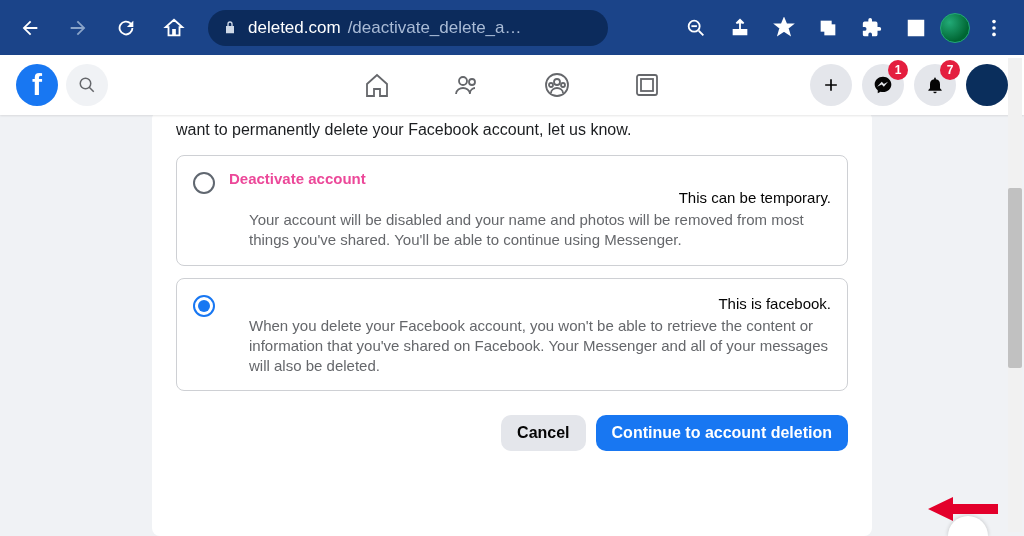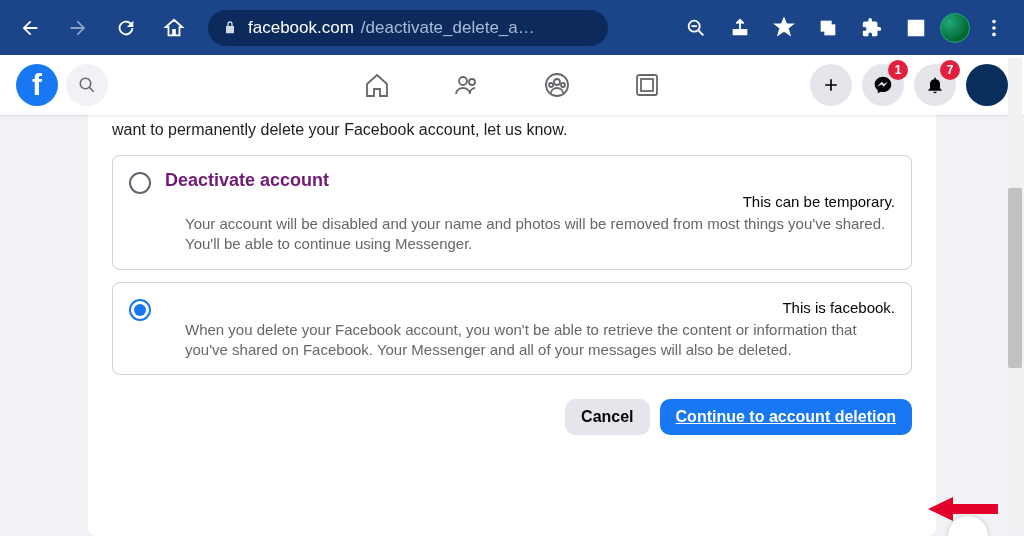--- a/index.html
+++ b/index.html
@@ -26,36 +26,36 @@
   .fb-center-icon { width: 30px; height: 30px; display: flex; align-items: center; justify-content: center; }
   .fb-center-icon svg { width: 28px; height: 28px; fill: none; stroke: #65676b; stroke-width: 1.8; }
   .fb-right { margin-left: auto; display: flex; align-items: center; gap: 10px; }
   .fb-circle-btn { width: 42px; height: 42px; border-radius: 50%; background: #e4e6eb; display: flex; align-items: center; justify-content: center; position: relative; }
   .fb-circle-btn svg { width: 20px; height: 20px; fill: #050505; }
   .badge { position: absolute; top: -4px; right: -4px; background: #e41e3f; color: #fff; font-size: 12px; font-weight: bold; width: 20px; height: 20px; border-radius: 50%; display: flex; align-items: center; justify-content: center; }
   .fb-avatar { width: 42px; height: 42px; border-radius: 50%; background: #0a2e5c; }
 
   
   .content-wrap { background: #f0f2f5; height: calc(536px - 55px - 60px); padding: 0; display: flex; justify-content: center; overflow: hidden; }
-  .card { background: #fff; width: 848px; padding: 0 24px; border-radius: 8px; margin-top: -4px; }
+  .card { background: #fff; width: 720px; padding: 0 24px; border-radius: 8px; margin-top: -4px; }
   .intro { font-size: 16px; color: #1c1e21; padding: 10px 0 16px 0; }
 
   .option { border: 1px solid #ced0d4; border-radius: 8px; padding: 14px 16px; margin-bottom: 12px; display: flex; gap: 14px; }
   .radio { width: 22px; height: 22px; border: 2px solid #606770; border-radius: 50%; flex-shrink: 0; margin-top: 2px; position: relative; }
   .radio.selected { border-color: #1877f2; }
   .radio.selected::after { content: ''; position: absolute; width: 12px; height: 12px; background: #1877f2; border-radius: 50%; top: 50%; left: 50%; transform: translate(-50%, -50%); }
   .opt-content { flex: 1; }
-  .opt-title { font-size: 18px; font-weight: 600; color: #701a75; }
+  .opt-title { font-size: 15px; font-weight: 600; color: #ec4899; }
   .opt-sub { font-size: 15px; color: #050505; margin-top: 2px; text-align: right; }
   .opt-desc { font-size: 15px; color: #65676b; margin-top: 4px; line-height: 1.35; margin-left: 20px; }
 
   .actions { display: flex; justify-content: flex-end; gap: 10px; padding-top: 12px; }
   .btn { padding: 9px 16px; border-radius: 10px; font-size: 16px; font-weight: 600; border: none; cursor: pointer; }
   .btn-cancel { background: #e4e6eb; color: #050505; }
-  .btn-primary { background: #1877f2; color: #fff; text-decoration: underline; }
+  .btn-primary { background: #1877f2; color: #fff; }
 
   .arrow-annot { position: absolute; bottom: 8px; right: 26px; }
   .arrow-annot svg { width: 70px; height: 30px; }
 
   .scrollbar { position: absolute; right: 2px; top: 58px; width: 14px; height: 474px; background: #f1f1f1; }
   .scroll-thumb { position: absolute; top: 130px; width: 14px; height: 180px; background: #c1c1c1; border-radius: 2px; }
 
   .bubble { position: absolute; bottom: 0; right: 36px; width: 40px; height: 20px; background: #fff; border-top-left-radius: 40px; border-top-right-radius: 40px; box-shadow: 0 0 4px rgba(0,0,0,0.2); }
 </style>
 </head>
@@ -79,21 +79,21 @@
     </div>
   <div class="chrome-btn">
       <svg viewBox="0 0 24 24">
         <path d="M12 3l9 8h-3v9h-5v-6H11v6H6v-9H3z" fill="none" stroke="#fff" stroke-width="2"></path>
       </svg>
     </div>
   <div class="url-bar">
     <svg class="lock" viewBox="0 0 24 24" fill="#cfd9e8">
         <path d="M12 2a4 4 0 0 0-4 4v3H6v11h12V9h-2V6a4 4 0 0 0-4-4zm-2 4a2 2 0 1 1 4 0v3h-4V6z"></path>
       </svg>
-    <span class="url-text"><span class="domain">facebook.com</span><span class="path">/deactivate_delete_a…</span></span>
+    <span class="url-text"><span class="domain">deleted.com</span><span class="path">/deactivate_delete_a…</span></span>
   </div>
   <div class="chrome-right">
     <div class="chrome-btn">
         <svg viewBox="0 0 24 24">
           <circle cx="10" cy="10" r="6" fill="none" stroke="#fff" stroke-width="2"></circle>
           <line x1="15" y1="15" x2="20" y2="20" stroke="#fff" stroke-width="2"></line>
           <line x1="7" y1="10" x2="13" y2="10" stroke="#fff" stroke-width="2"></line>
         </svg>
       </div>
     <div class="chrome-btn">

